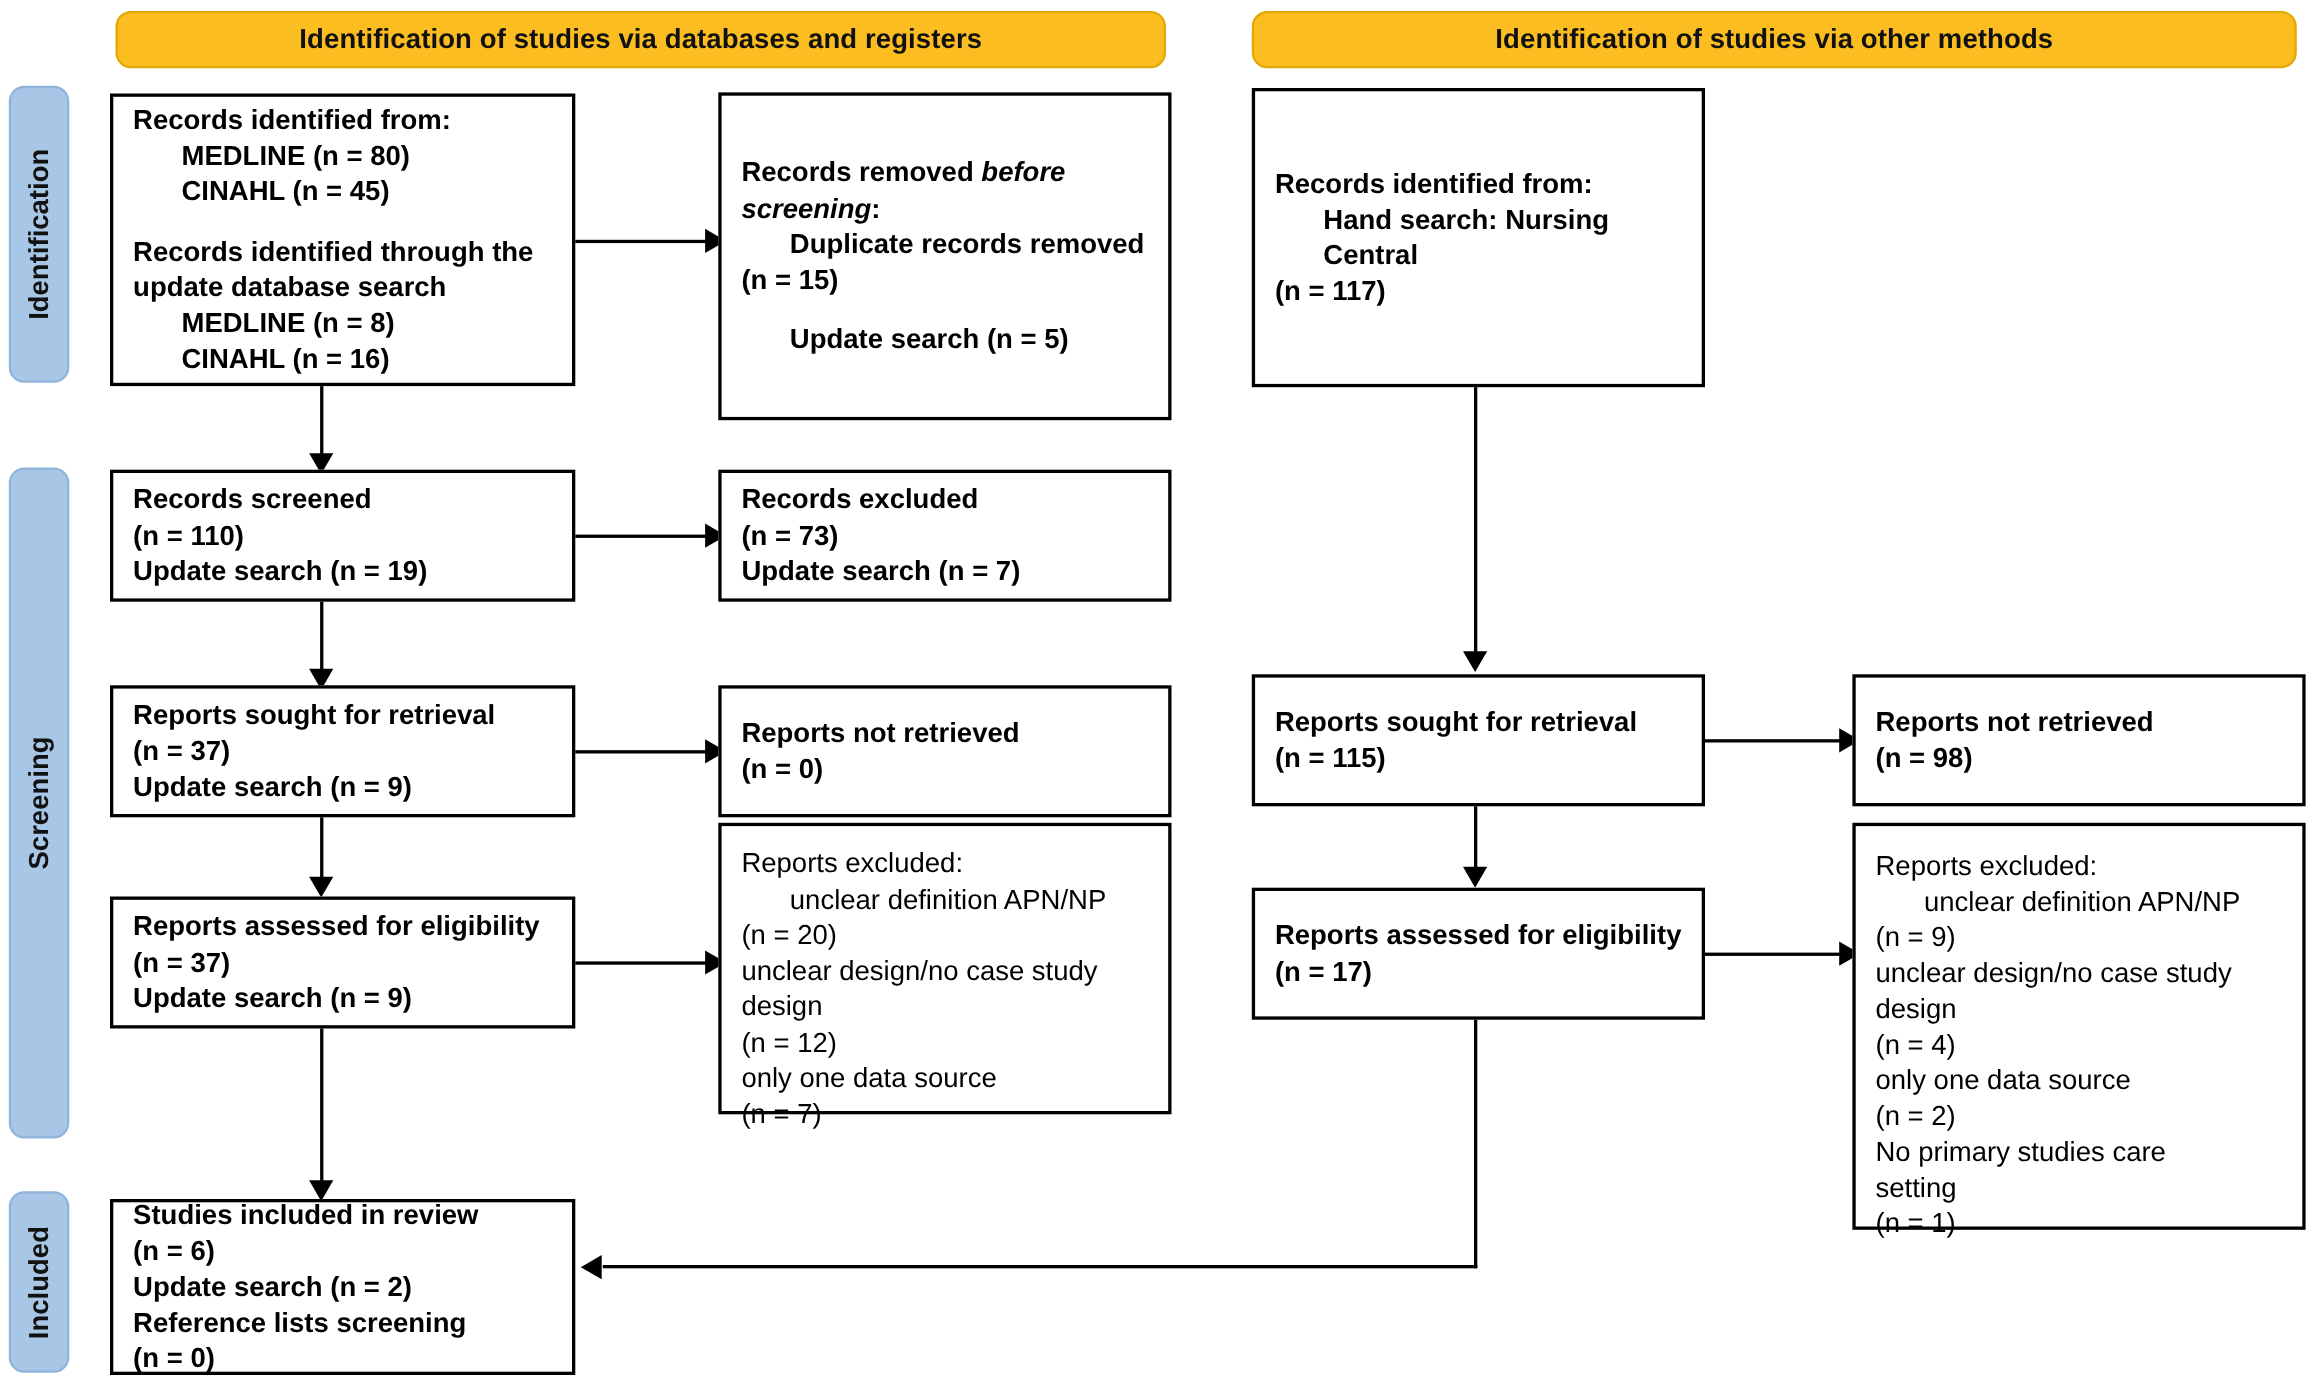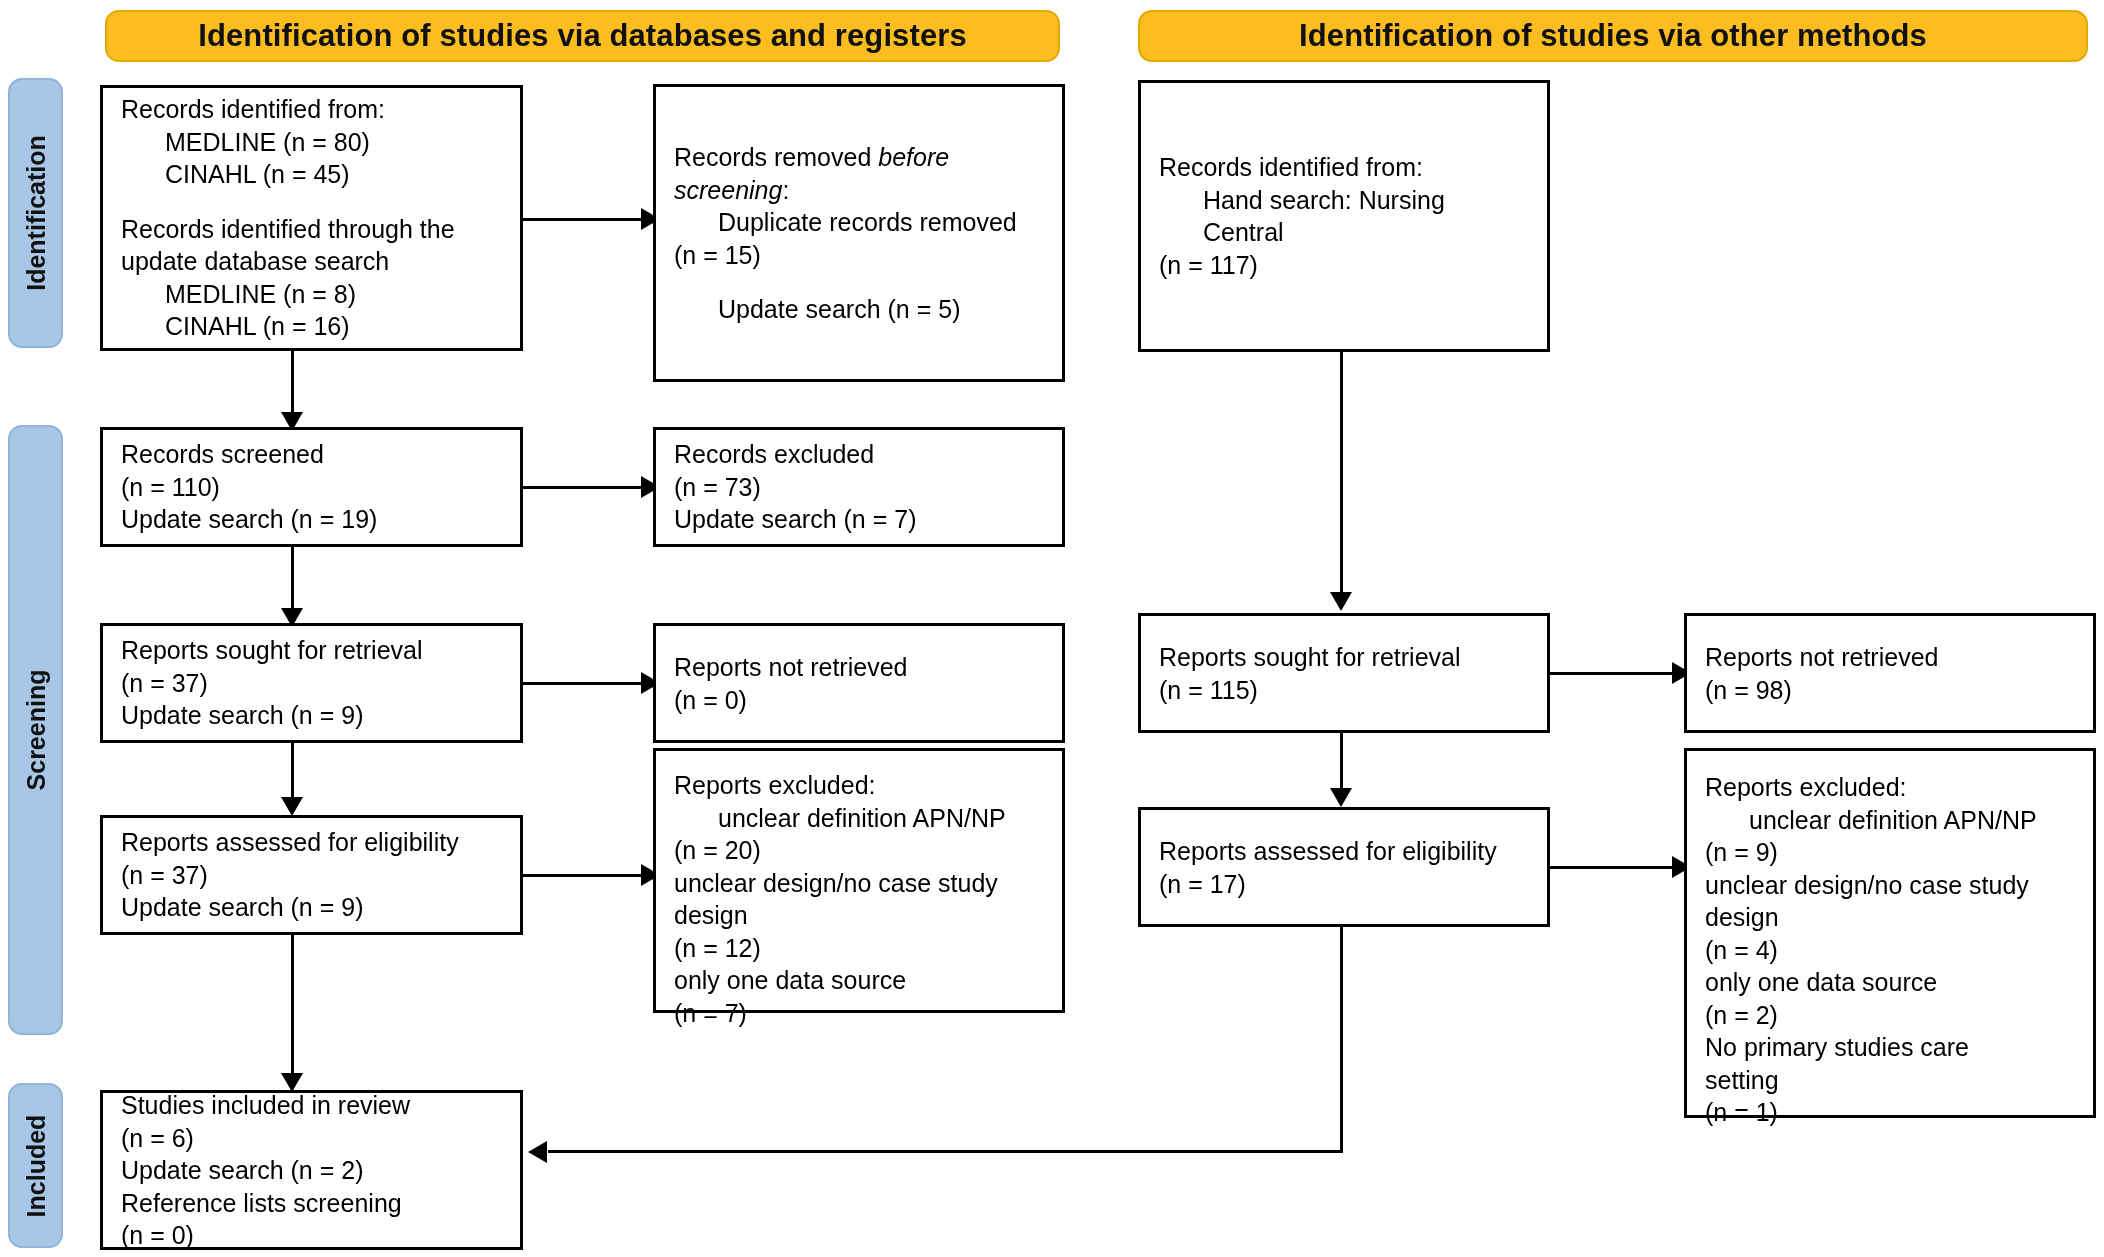--- a/index.html
+++ b/index.html
@@ -22,21 +22,21 @@
   
   .banner {
     position: absolute;
     background: #FCBD21;
     border: 2px solid #E3A800;
     border-radius: 14px;
     display: flex;
     align-items: center;
     justify-content: center;
     font-weight: bold;
-    font-size: 31px;
+    font-size: 25px;
     color: #111111;
     letter-spacing: 0.1px;
     box-sizing: border-box;
   }
 
   
   .stage {
     position: absolute;
     background: #A8C6E5;
     border: 2px solid #8FB4DC;
@@ -64,20 +64,21 @@
     padding: 0;
   }
   .box .inner {
     position: absolute;
     left: 18px;
     right: 10px;
   }
   .box .inner.v-center {
     top: 50%;
     transform: translateY(-50%);
+    font-weight: bold;
   }
   .line {
     font-size: 25px;
     line-height: 1.30;
     white-space: pre;
   }
   .ind1 { padding-left: 44px; }
   .spacer { height: 22px; }
   .ital { font-style: italic; }
 

